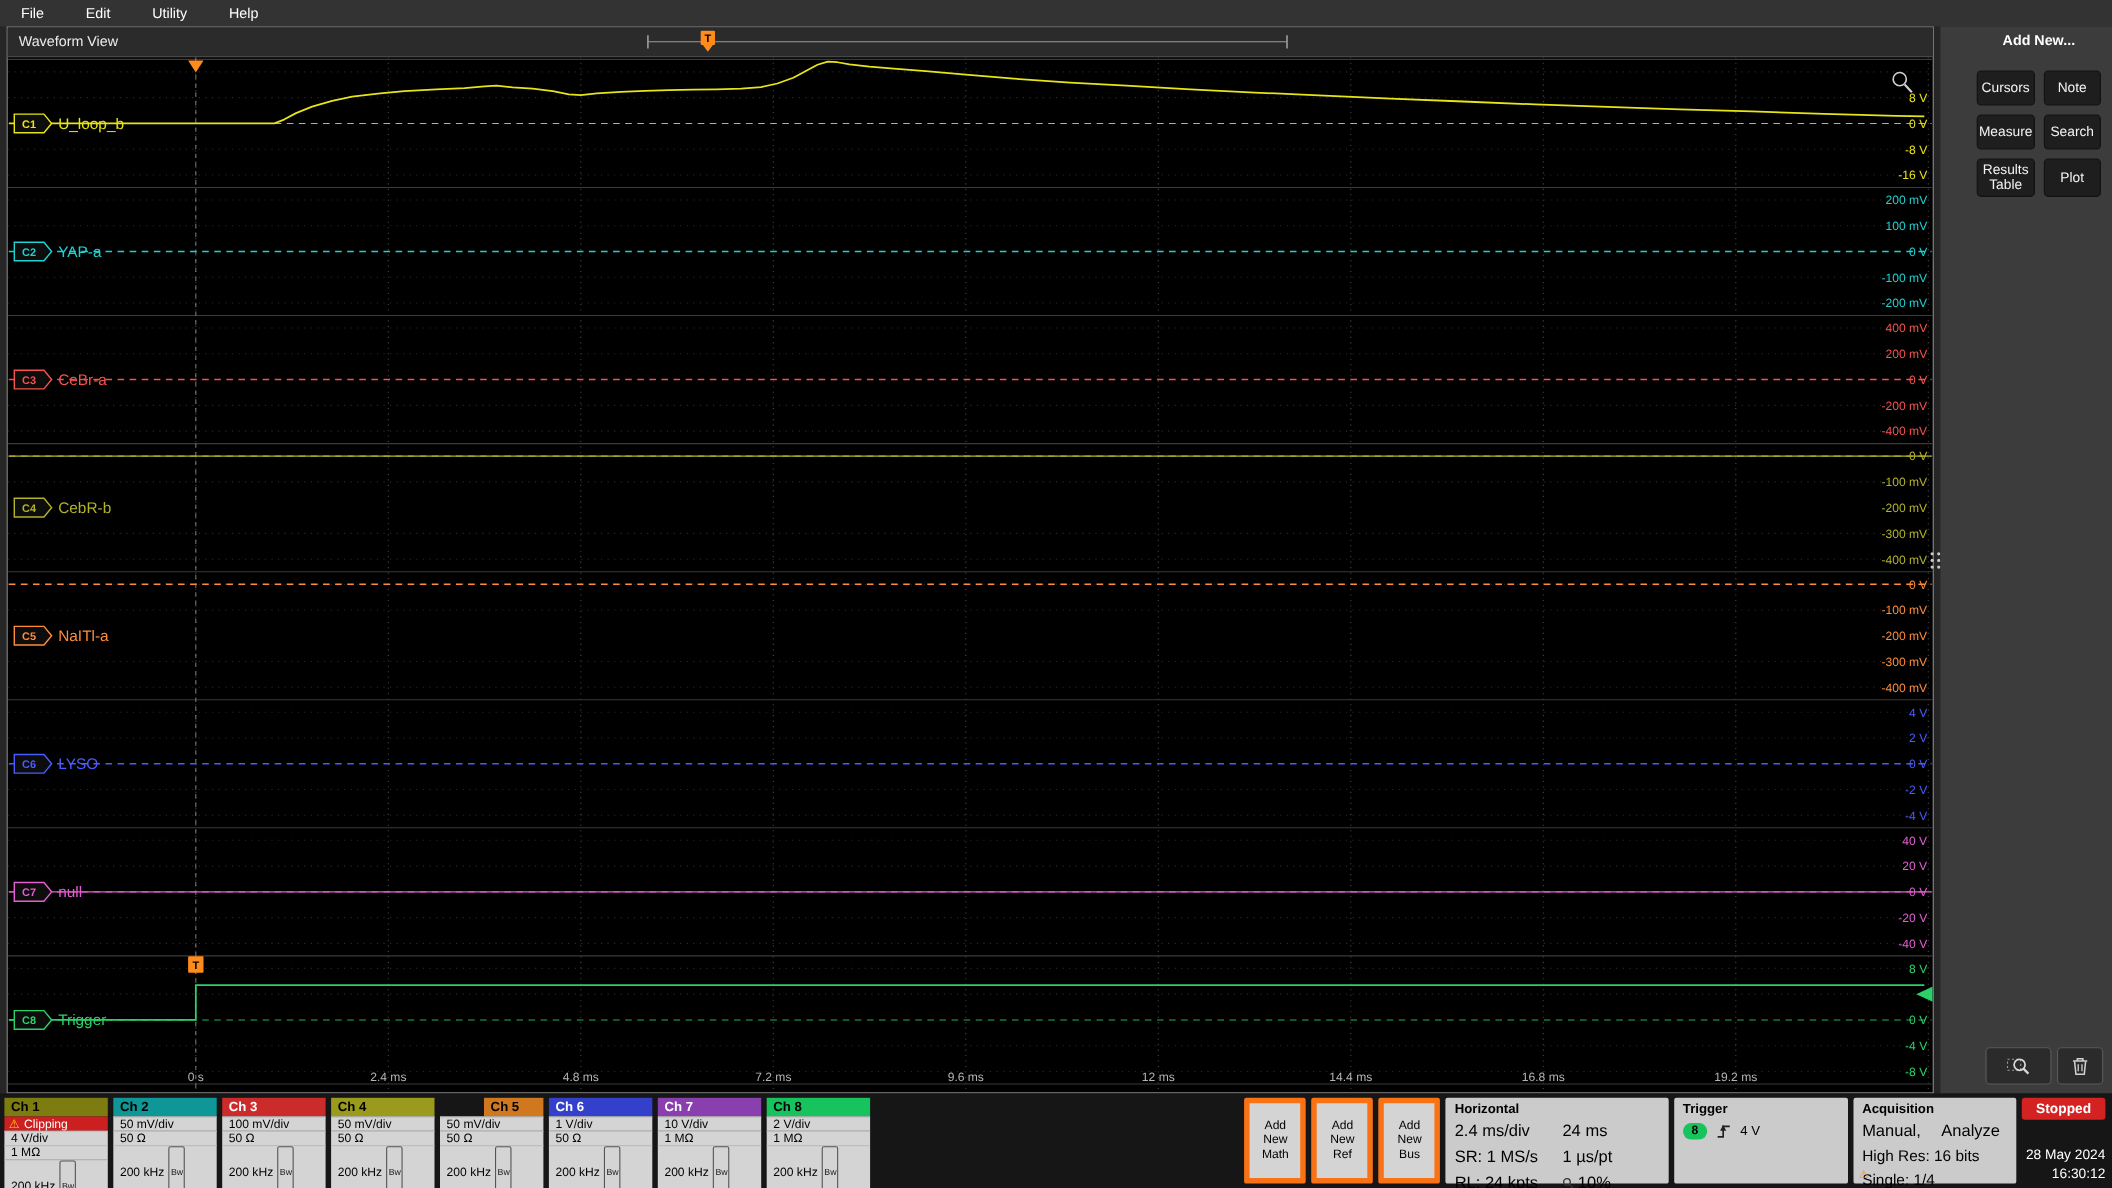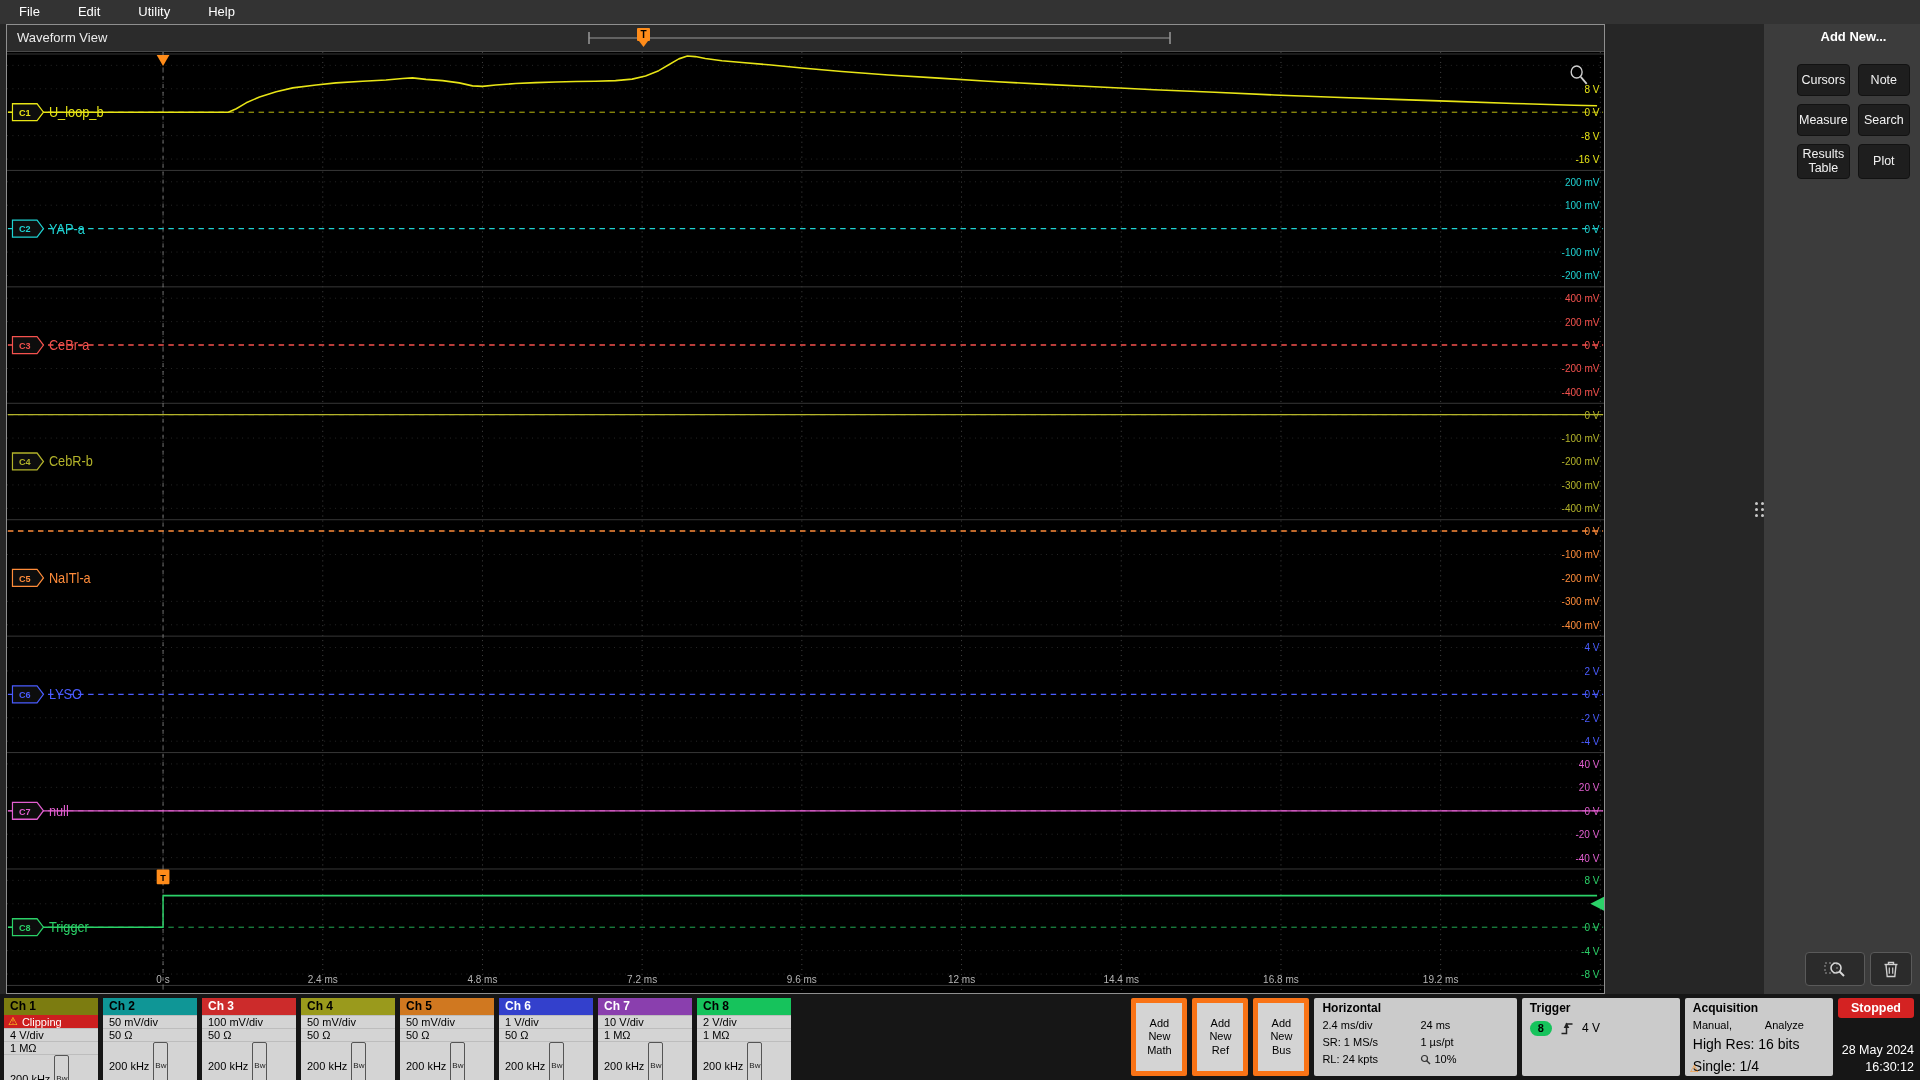--- a/index.html
+++ b/index.html
@@ -4,21 +4,21 @@
 <style>
   html,body{margin:0;padding:0;}
   body{width:1920px;height:1080px;background:#262626;font-family:"Liberation Sans",sans-serif;overflow:hidden;position:relative;}
 
   
   .menubar{height:24px;background:#333;display:flex;align-items:center;color:#fff;font-size:13px;}
   .menu-item{padding:0 19px;line-height:24px;cursor:default;}
 
   
   .main{position:absolute;top:24px;left:0;right:0;bottom:86px;}
-  .wave-window{position:absolute;left:6px;top:0;width:1599px;bottom:0;background:#000;border:1px solid #8f8f8f;box-sizing:border-box;}
+  .wave-window{position:absolute;left:6px;top:0;width:1752px;bottom:0;background:#000;border:1px solid #8f8f8f;box-sizing:border-box;}
   .titlebar{position:relative;height:26px;background:#2b2b2b;border-bottom:1px solid #4a4a4a;color:#ececec;font-size:13px;}
   .titlebar .title{position:absolute;left:10px;top:5px;}
   .range-bracket{position:absolute;left:0;top:0;pointer-events:none;}
   #scope{display:block;width:100%;height:calc(100% - 27px);}
   svg{font-family:"Liberation Sans",sans-serif;}
 
   
   .drag-dots{position:absolute;left:1755px;top:478px;display:grid;grid-template-columns:3px 3px;grid-auto-rows:3px;gap:3px;}
   .drag-dots i{width:3px;height:3px;border-radius:50%;background:#c8c8c8;}
 
@@ -41,21 +41,21 @@
   .ch-row{background:#d4d4d4;color:#000;padding-left:6px;flex:1;display:flex;align-items:center;font-size:11px;border-top:1px solid #bdbdbd;}
   .bw{font-size:8px;border:1px solid #555;border-radius:2px;padding:18px 1px;margin-left:4px;line-height:9px;color:#222;}
   .gap{width:335px;}
   .addnew-group{display:flex;gap:5px;}
   .add-btn{width:46px;background:#d4d4d4;color:#000;font-size:11px;border:5px solid #f97316;border-radius:2px;display:flex;flex-direction:column;align-items:center;justify-content:center;line-height:1.2;cursor:pointer;}
   .panel{background:#cbcbcb;color:#000;padding:3px 8px;box-sizing:border-box;border-radius:2px;position:relative;}
   .panel.horizontal{width:205px;}
   .panel.trigger{width:160px;}
   .panel.acquisition{width:150px;}
   .p-title{font-weight:bold;font-size:12px;margin-bottom:2px;}
-  .p-row{display:grid;grid-template-columns:98px 1fr;font-size:11px;line-height:1.55;}
+  .p-row{display:grid;grid-template-columns:98px 1fr;font-size:15px;line-height:1.55;}
   .acquisition .p-row{grid-template-columns:72px 1fr;}
   .p-line{font-size:14px;line-height:1.55;}
   .mag-cell{display:flex;align-items:center;gap:3px;}
   .t-row{display:flex;align-items:center;gap:8px;margin-top:5px;}
   .src-pill{background:#16c35c;color:#000;font-size:11px;font-weight:bold;border-radius:8px;padding:0 8px;height:15px;line-height:15px;}
   .t-level{font-size:12px;}
   .acq-warn{position:absolute;left:5px;bottom:2px;color:#ff9020;font-size:10px;}
   .right-col{margin-left:auto;display:flex;flex-direction:column;align-items:flex-end;padding-right:2px;}
   .stopped{background:#d42222;color:#fff;font-weight:bold;font-size:12.5px;padding:3px 13px;border-radius:3px;cursor:pointer;}
   .datetime{margin-top:auto;color:#fff;font-size:12.5px;text-align:right;line-height:1.35;}
@@ -292,21 +292,21 @@
         <div class="ch-row">50 Ω</div>
         <div class="ch-row">200 kHz<span class="bw">Bw</span></div>
       </div>
       <div class="ch-badge">
         <div class="ch-head" style="background: rgb(154, 154, 28); color: rgb(0, 0, 0);">Ch 4</div>
         <div class="ch-row">50 mV/div</div>
         <div class="ch-row">50 Ω</div>
         <div class="ch-row">200 kHz<span class="bw">Bw</span></div>
       </div>
       <div class="ch-badge">
-        <div class="ch-head" style="background: rgb(208, 120, 32); color: rgb(0, 0, 0);">Ch 5</div>
+        <div class="ch-head" style="background: rgb(208, 120, 32); color: rgb(0, 0, 0); margin-left: 40px;">Ch 5</div>
         <div class="ch-row">50 mV/div</div>
         <div class="ch-row">50 Ω</div>
         <div class="ch-row">200 kHz<span class="bw">Bw</span></div>
       </div>
       <div class="ch-badge">
         <div class="ch-head" style="background: rgb(51, 64, 204); color: rgb(255, 255, 255);">Ch 6</div>
         <div class="ch-row">1 V/div</div>
         <div class="ch-row">50 Ω</div>
         <div class="ch-row">200 kHz<span class="bw">Bw</span></div>
       </div>

